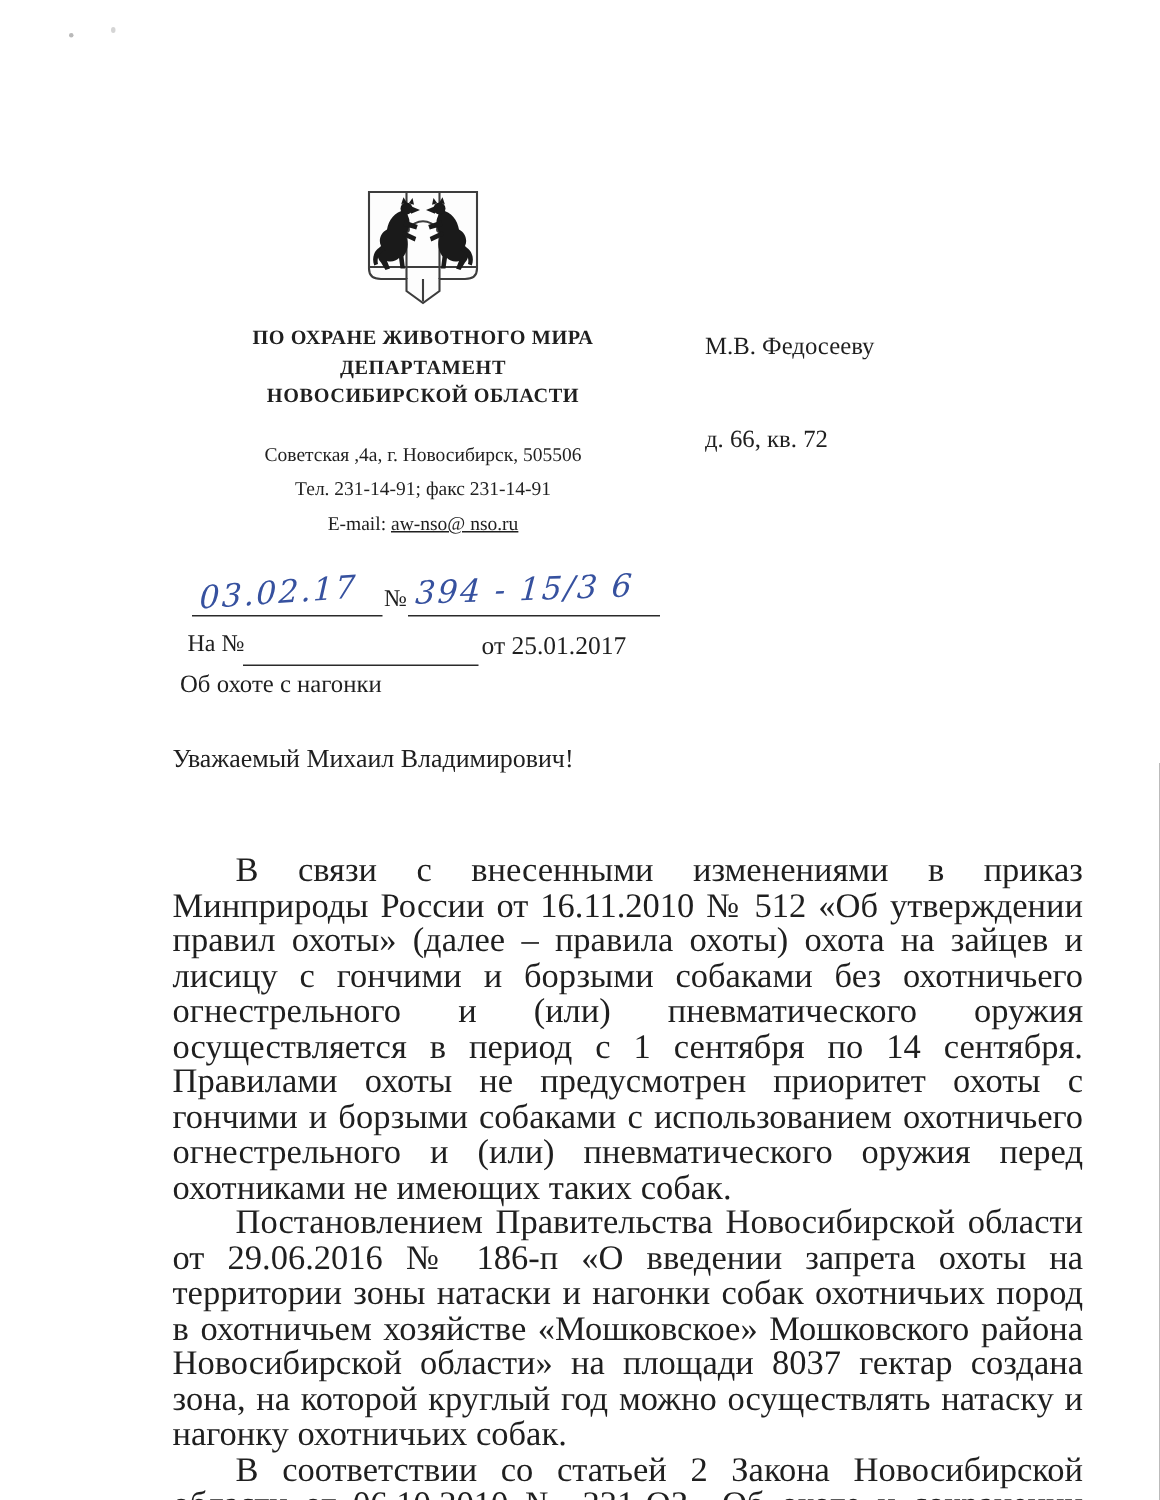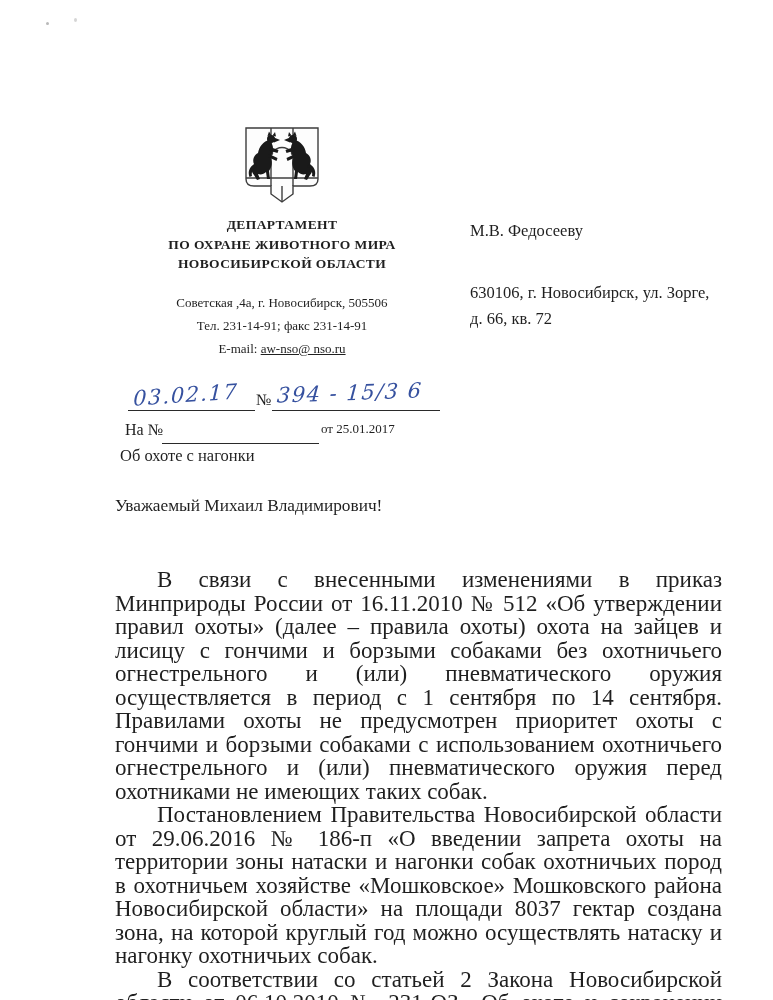--- a/index.html
+++ b/index.html
@@ -42,21 +42,21 @@
   .hand{
     position:absolute;color:var(--ink);
     font-style:italic;font-size:21px;letter-spacing:1.5px;
     font-family:"DejaVu Serif", serif;
     white-space:nowrap;
   }
   .hand-date{left:133px;top:383px;transform:rotate(-4deg) skewX(-6deg);}
   .hand-number{left:277px;top:381px;transform:rotate(-2deg) skewX(-6deg);}
   .numero{position:absolute;left:256px;top:391px;font-size:16px;}
   .incoming-label{position:absolute;left:125px;top:421px;font-size:16px;}
-  .incoming-date{position:absolute;left:321px;top:421px;font-size:13px;}
+  .incoming-date{position:absolute;left:321px;top:421px;font-size:17px;}
   .subject{position:absolute;left:120px;top:446px;font-size:16.5px;}
 
   
   .recipient-name{position:absolute;left:470px;top:221px;font-size:16.5px;}
   .recipient-addr{
     position:absolute;left:470px;top:280px;width:275px;
     font-size:16.5px;line-height:26px;
   }
 
   
@@ -106,22 +106,22 @@
       <path d="M30.5 14 L32 9.5 L34.5 13.5 Z"></path>
       <path d="M35.5 13.5 L38 10 L39 14.5 Z"></path>
       <path d="M37 15.5 L43 18 L37 20.5 Z"></path>
       <path d="M33 25 L41.5 28 L40.5 31 L32 28.5 Z"></path>
       <path d="M32 32 L40.5 36 L39.5 39 L31 35 Z"></path>
       <path d="M18 42 C12.5 44 10.5 50 12.5 55 L15 54 C14 50 16 46 20 45 Z"></path>
     </g>
   </svg>
 
   <div class="org-name">
+    <div>ПО ОХРАНЕ ЖИВОТНОГО МИРА</div>
     <div>ДЕПАРТАМЕНТ</div>
-    <div>ПО ОХРАНЕ ЖИВОТНОГО МИРА</div>
     <div>НОВОСИБИРСКОЙ ОБЛАСТИ</div>
   </div>
 
   <div class="contact">
     <div>Советская ,4а, г. Новосибирск, 505506</div>
     <div>Тел. 231-14-91; факс 231-14-91</div>
     <div><span>E-mail: </span><span class="u">aw-nso@ nso.ru</span></div>
   </div>
 
   <span class="hand hand-date">03.02.17</span>
@@ -131,21 +131,20 @@
   <div class="ref-line line-number"></div>
 
   <span class="incoming-label">На №</span>
   <div class="ref-line line-incoming"></div>
   <span class="incoming-date">от 25.01.2017</span>
 
   <div class="subject">Об охоте с нагонки</div>
 
   <div class="recipient-name">М.В. Федосееву</div>
   <div class="recipient-addr">
-    <div>630106, г. Новосибирск, ул. Зорге,</div>
     <div>д. 66, кв. 72</div>
   </div>
 
   <div class="salutation">Уважаемый Михаил Владимирович!</div>
 
   <div class="body-text">
     <p>В связи с внесенными изменениями в приказ Минприроды России от 16.11.2010 № 512 «Об утверждении правил охоты» (далее – правила охоты) охота на зайцев и лисицу с гончими и борзыми собаками без охотничьего огнестрельного и (или) пневматического оружия осуществляется в период с 1 сентября по 14 сентября. Правилами охоты не предусмотрен приоритет охоты с гончими и борзыми собаками с использованием охотничьего огнестрельного и (или) пневматического оружия перед охотниками не имеющих таких собак.</p>
     <p>Постановлением Правительства Новосибирской области от 29.06.2016 № 186-п «О введении запрета охоты на территории зоны натаски и нагонки собак охотничьих пород в охотничьем хозяйстве «Мошковское» Мошковского района Новосибирской области» на площади 8037 гектар создана зона, на которой круглый год можно осуществлять натаску и нагонку охотничьих собак.</p>
     <p>В соответствии со статьей 2 Закона Новосибирской области от 06.10.2010 № 231-ОЗ «Об охоте и сохранении охотничьих ресурсов на территории Новосибирской области» к охотничьим ресурсам, в отношении которых осуществляется промысловая охота на территории Новосибирской</p>
   </div>

